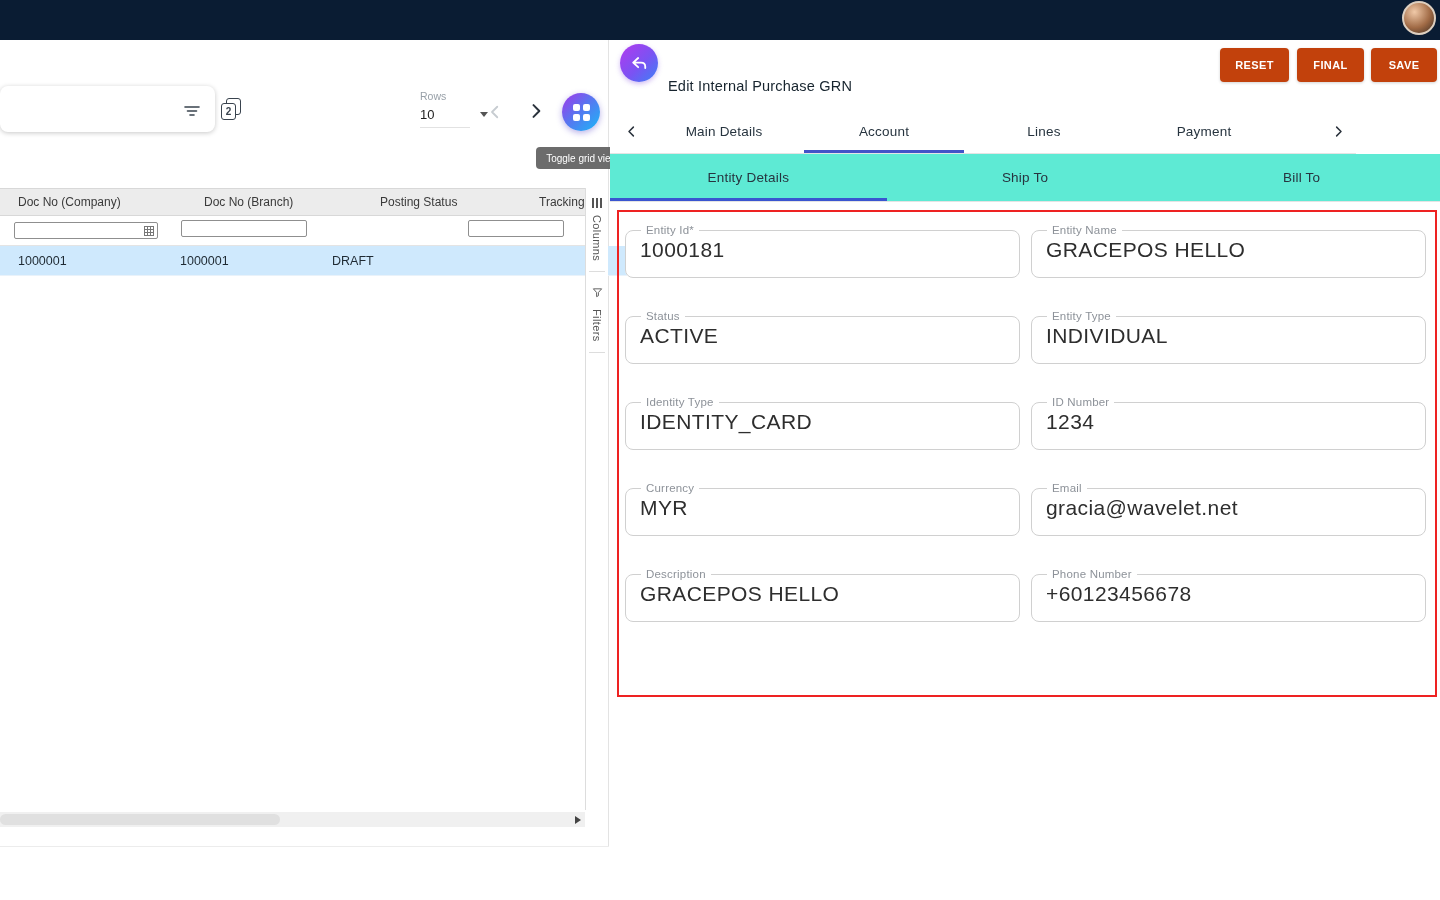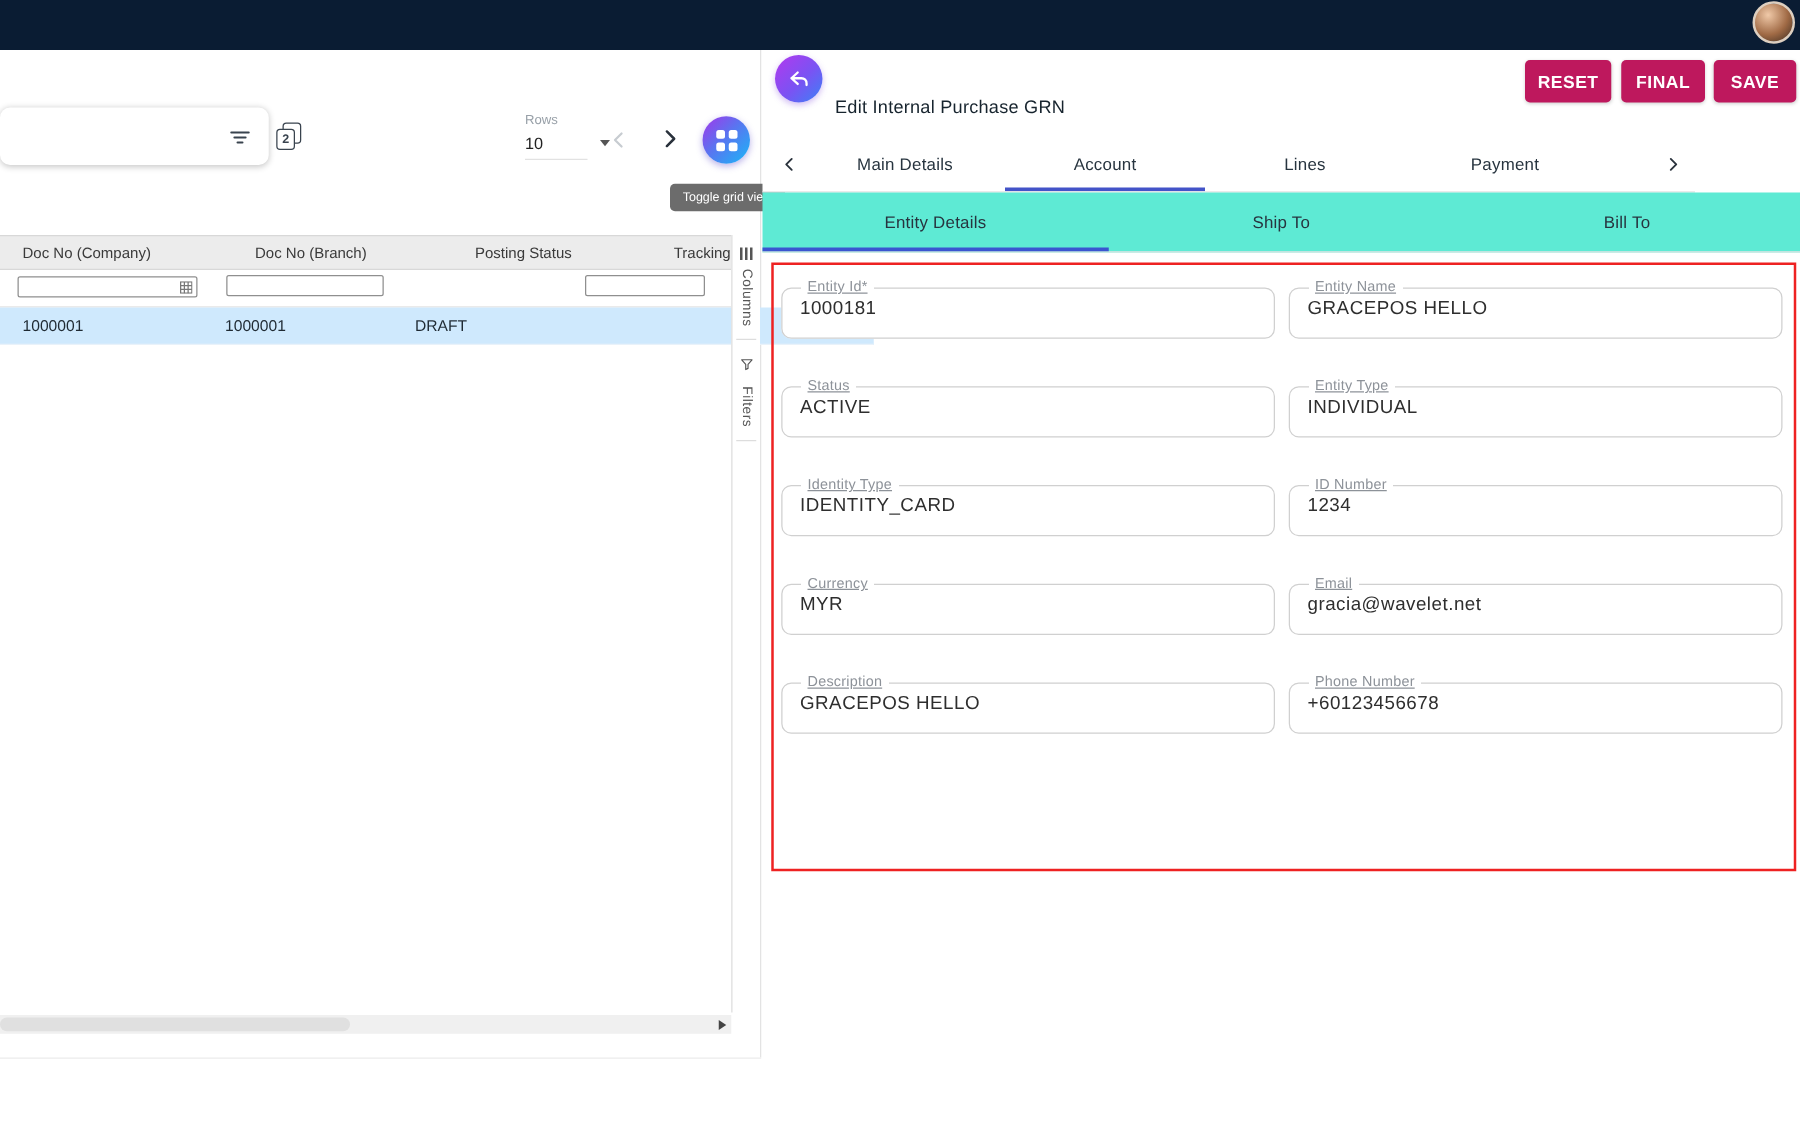--- a/index.html
+++ b/index.html
@@ -88,22 +88,22 @@
             border-top:4px solid transparent; border-bottom:4px solid transparent; border-left:6px solid #444; }
 
   
   .back-btn { position:absolute; left:620px; top:44px; width:38px; height:38px; border-radius:50%;
               background:linear-gradient(135deg,#b339ee 0%,#7a53f3 55%,#3b82f6 100%);
               box-shadow:0 2px 5px rgba(120,60,220,.35); cursor:pointer;
               display:flex; align-items:center; justify-content:center; }
   .page-title { position:absolute; left:668px; top:54px; font-size:14.5px; color:#17242e;
                 font-weight:500; letter-spacing:.2px;margin-top:24px; }
 
-  .btn-primary { position:absolute; top:48px; height:34px; background:#be185d; color:#fff; border:none;
-                 border-radius:4px; font-weight:700; font-size:14px; letter-spacing:.4px;
+  .btn-primary { position:absolute; top:48px; height:34px; background:#c2410c; color:#fff; border:none;
+                 border-radius:4px; font-weight:700; font-size:11px; letter-spacing:.4px;
                  font-family:inherit; cursor:pointer; box-shadow:0 1px 3px rgba(0,0,0,.18); }
   .btn-reset { left:1220px; width:69px; }
   .btn-final { left:1297px; width:67px; }
   .btn-save  { left:1371px; width:66px; }
 
   .tabbar { position:absolute; left:610px; top:110px; width:746px; height:44px;
             border-bottom:1px solid #e4e4e4; background:#fff; }
   .tabs-clip { position:absolute; left:34px; right:30px; top:0; bottom:0; display:flex; overflow:hidden; }
   .tab { flex:0 0 160px; width:160px; display:flex; align-items:center; justify-content:center;
          font-size:13.5px; color:#27343f; letter-spacing:.2px; position:relative; cursor:pointer; white-space:nowrap; }
@@ -118,22 +118,22 @@
             font-size:13.5px; color:#27343f; letter-spacing:.2px; position:relative; cursor:pointer; }
   .subtab.active::after { content:""; position:absolute; left:0; right:0; bottom:0; height:3px; background:#3a55d0; }
 
   
   .red-box { position:absolute; left:617px; top:210px; width:820px; height:487px;
              border:2px solid #ee2222;
              display:grid; grid-template-columns:1fr 1fr; column-gap:11px; row-gap:32px;
              padding:12px 9px 0 6px; align-content:start; }
   fieldset.field { border:1px solid #d0d0d0; border-radius:8px; margin:0; padding:0 12px;
                    min-inline-size:0; background:#fff; }
-  fieldset.field legend { font-size:11.5px; color:#8d9299; padding:0 5px; margin-left:3px; letter-spacing:.2px;text-decoration:underline; }
-  .fv { font-size:15px; color:#2e2e2e; padding:2px 2px 15px; letter-spacing:.4px; white-space:nowrap; overflow:hidden; }
+  fieldset.field legend { font-size:11.5px; color:#8d9299; padding:0 5px; margin-left:3px; letter-spacing:.2px; }
+  .fv { font-size:21px; color:#2e2e2e; padding:2px 2px 15px; letter-spacing:.4px; white-space:nowrap; overflow:hidden; }
 </style>
 </head>
 <body>
 
 <div class="topbar">
   <div class="avatar"></div>
 </div>
 
 <div class="panel-divider"></div>
 <div class="left-bottom-line"></div>

